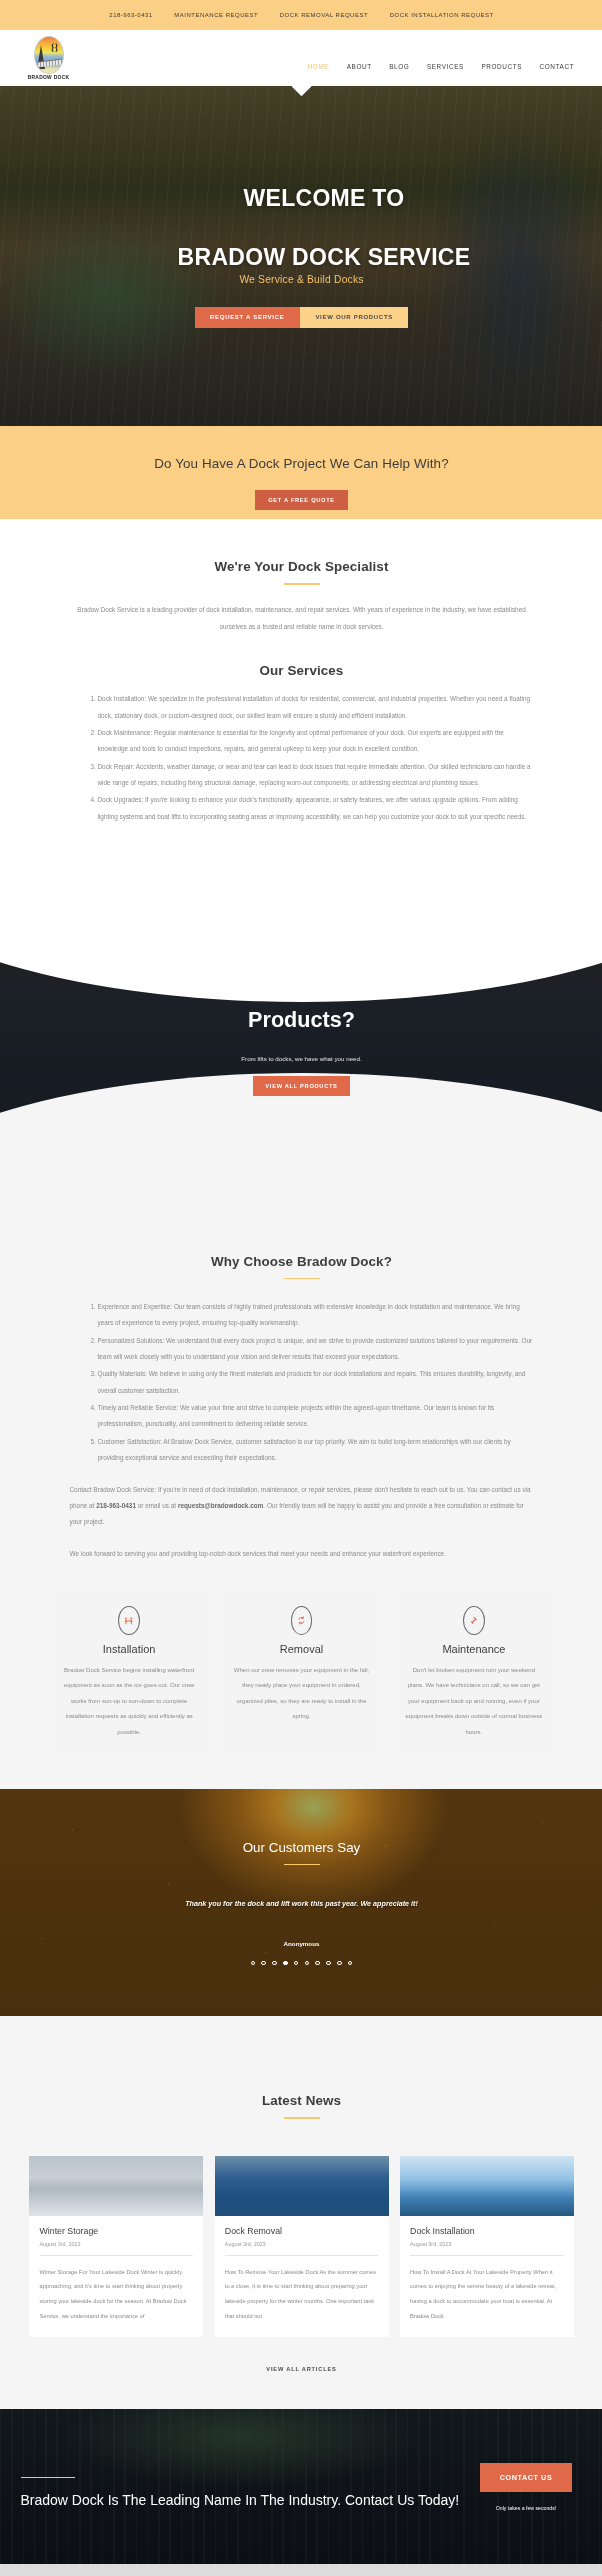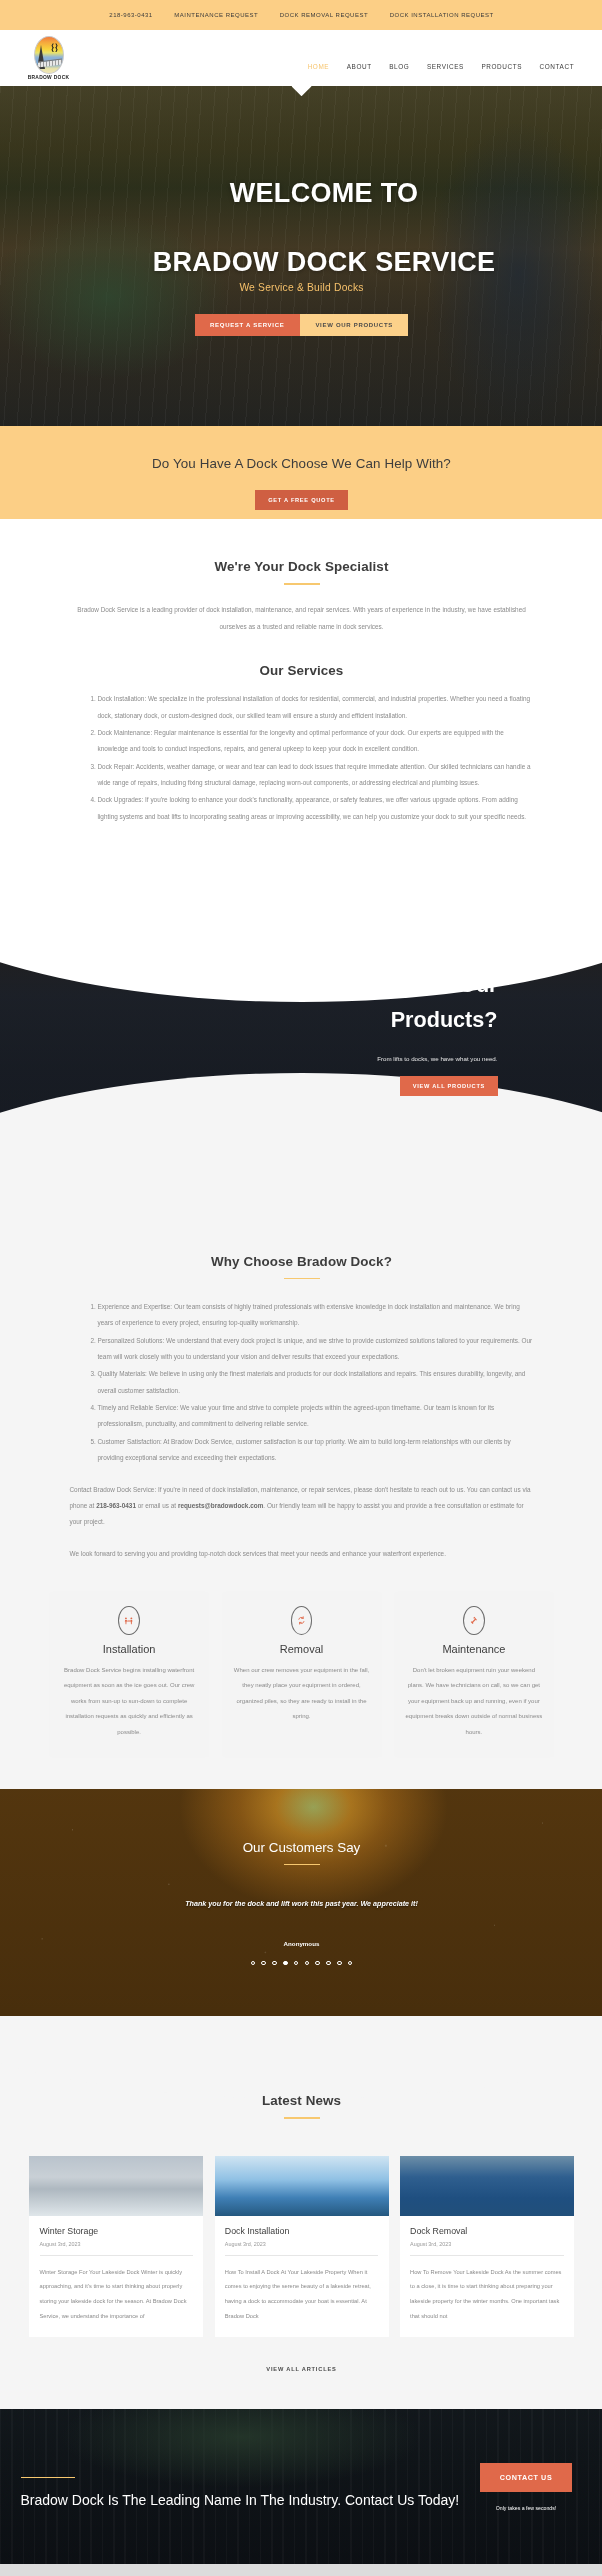--- a/index.html
+++ b/index.html
@@ -89,21 +89,21 @@
       radial-gradient(ellipse 134px 216px at 86% 55%, rgba(22,38,58,.6), transparent 70%),
       repeating-linear-gradient(94deg, rgba(255,255,255,.045) 0 1px, transparent 1px 13.4px);
   }
   .hero .notch {
     position:absolute; top:0; left:50%; transform:translateX(-50%);
     width:20.6px; height:10.3px; background:#fff;
     clip-path: polygon(0 0, 100% 0, 50% 100%);
   }
   .hero-inner { position: relative; z-index: 3; text-align:center; width: 100%; }
   .hero h1 {
-    color:#fff; font-size:27px; line-height:1.28; font-weight:700;
+    color:#fff; font-size:23px; line-height:1.28; font-weight:700;
     letter-spacing:0.3px; text-transform:uppercase;
     font-stretch: condensed;
     text-shadow: 0 1px 4.1px rgba(0,0,0,.35);
     padding-left: 45px;
   }
   .hero .sub { color:#f6c16b; font-size:10.3px; margin-top:2px; letter-spacing:0.2px; }
   .hero .btns { margin-top: 21.6px; display:flex; justify-content:center; }
   .btn {
     display:inline-block; text-decoration:none; text-transform:uppercase;
     font-size:6px; letter-spacing:0.7px; font-weight:600;
@@ -152,21 +152,21 @@
     display:flex; flex-direction:column; align-items:center; justify-content:center;
   }
   .products::before{
     content:""; position:absolute; left:50%; top:-134px; transform:translateX(-50%);
     width:876px; height:289px; background:#fff; border-radius:50%;
   }
   .products::after{
     content:""; position:absolute; left:50%; bottom:-144px; transform:translateX(-50%);
     width:876px; height:289px; background:#f5f5f5; border-radius:50%;
   }
-  .products .pi { position:relative; z-index:4; text-align:right; }
+  .products .pi { position:relative; z-index:4; text-align:center; }
   .products h2 {
     color:#fff; font-size:21.6px; font-weight:700; line-height:1.6; max-width:392px;
     font-stretch: condensed;
   }
   .products .psub { color:#e7e7e7; font-size:6.2px; margin-top:17.5px; }
   .products .pbtn {
     margin-top:14.4px; display:inline-block; background:#e0694a; color:#fff;
     padding:6.7px 12.4px; font-size:5.7px; letter-spacing:0.7px; text-transform:uppercase;
     text-decoration:none; font-weight:600;
   }
@@ -324,21 +324,21 @@
       </h1>
       <div class="sub">We Service &amp; Build Docks</div>
       <div class="btns">
         <a href="#" class="btn btn-orange">REQUEST A SERVICE</a>
         <a href="#" class="btn btn-yellow">VIEW OUR PRODUCTS</a>
       </div>
     </div>
   </div>
 
   <div class="cta-yellow">
-    <h2>Do You Have A Dock Choose We Can Help With?</h2>
+    <h2>Do You Have A Dock Project We Can Help With?</h2>
     <a href="#" class="qbtn">GET A FREE QUOTE</a>
   </div>
 
   <div class="section-white">
     <div class="center">
       <h2 class="sec-title">We're Your Dock Specialist</h2>
       <div class="rule"></div>
     </div>
     <p class="body-copy">Bradow Dock Service is a leading provider of dock installation, maintenance, and repair services. With years of experience in the industry, we have established ourselves as a trusted and reliable name in dock services.</p>
 
@@ -446,37 +446,37 @@
       <div class="ncard">
         <div class="thumb n1"></div>
         <div class="nbody">
           <h3>Winter Storage</h3>
           <div class="date">August 3rd, 2023</div>
           <div class="sep"></div>
           <p>Winter Storage For Your Lakeside Dock Winter is quickly approaching, and it's time to start thinking about properly storing your lakeside dock for the season. At Bradow Dock Service, we understand the importance of</p>
         </div>
       </div>
       <div class="ncard">
+        <div class="thumb n2"></div>
+        <div class="nbody">
+          <h3>Dock Removal</h3>
+          <div class="date">August 3rd, 2023</div>
+          <div class="sep"></div>
+          <p>How To Remove Your Lakeside Dock   As the summer comes to a close, it is time to start thinking about preparing your lakeside property for the winter months. One important task that should not</p>
+        </div>
+      </div>
+      <div class="ncard">
         <div class="thumb n3"></div>
         <div class="nbody">
           <h3>Dock Installation</h3>
           <div class="date">August 3rd, 2023</div>
           <div class="sep"></div>
           <p>How To Install A Dock At Your Lakeside Property When it comes to enjoying the serene beauty of a lakeside retreat, having a dock to accommodate your boat is essential. At Bradow Dock</p>
         </div>
       </div>
-      <div class="ncard">
-        <div class="thumb n2"></div>
-        <div class="nbody">
-          <h3>Dock Removal</h3>
-          <div class="date">August 3rd, 2023</div>
-          <div class="sep"></div>
-          <p>How To Remove Your Lakeside Dock   As the summer comes to a close, it is time to start thinking about preparing your lakeside property for the winter months. One important task that should not</p>
-        </div>
-      </div>
     </div>
     <div class="news-more">
       <a href="#">VIEW ALL ARTICLES</a>
     </div>
   </div>
 
   <div class="inspire">
     <div class="inspire-in">
       <div class="left">
         <div class="ib-rule"></div>

